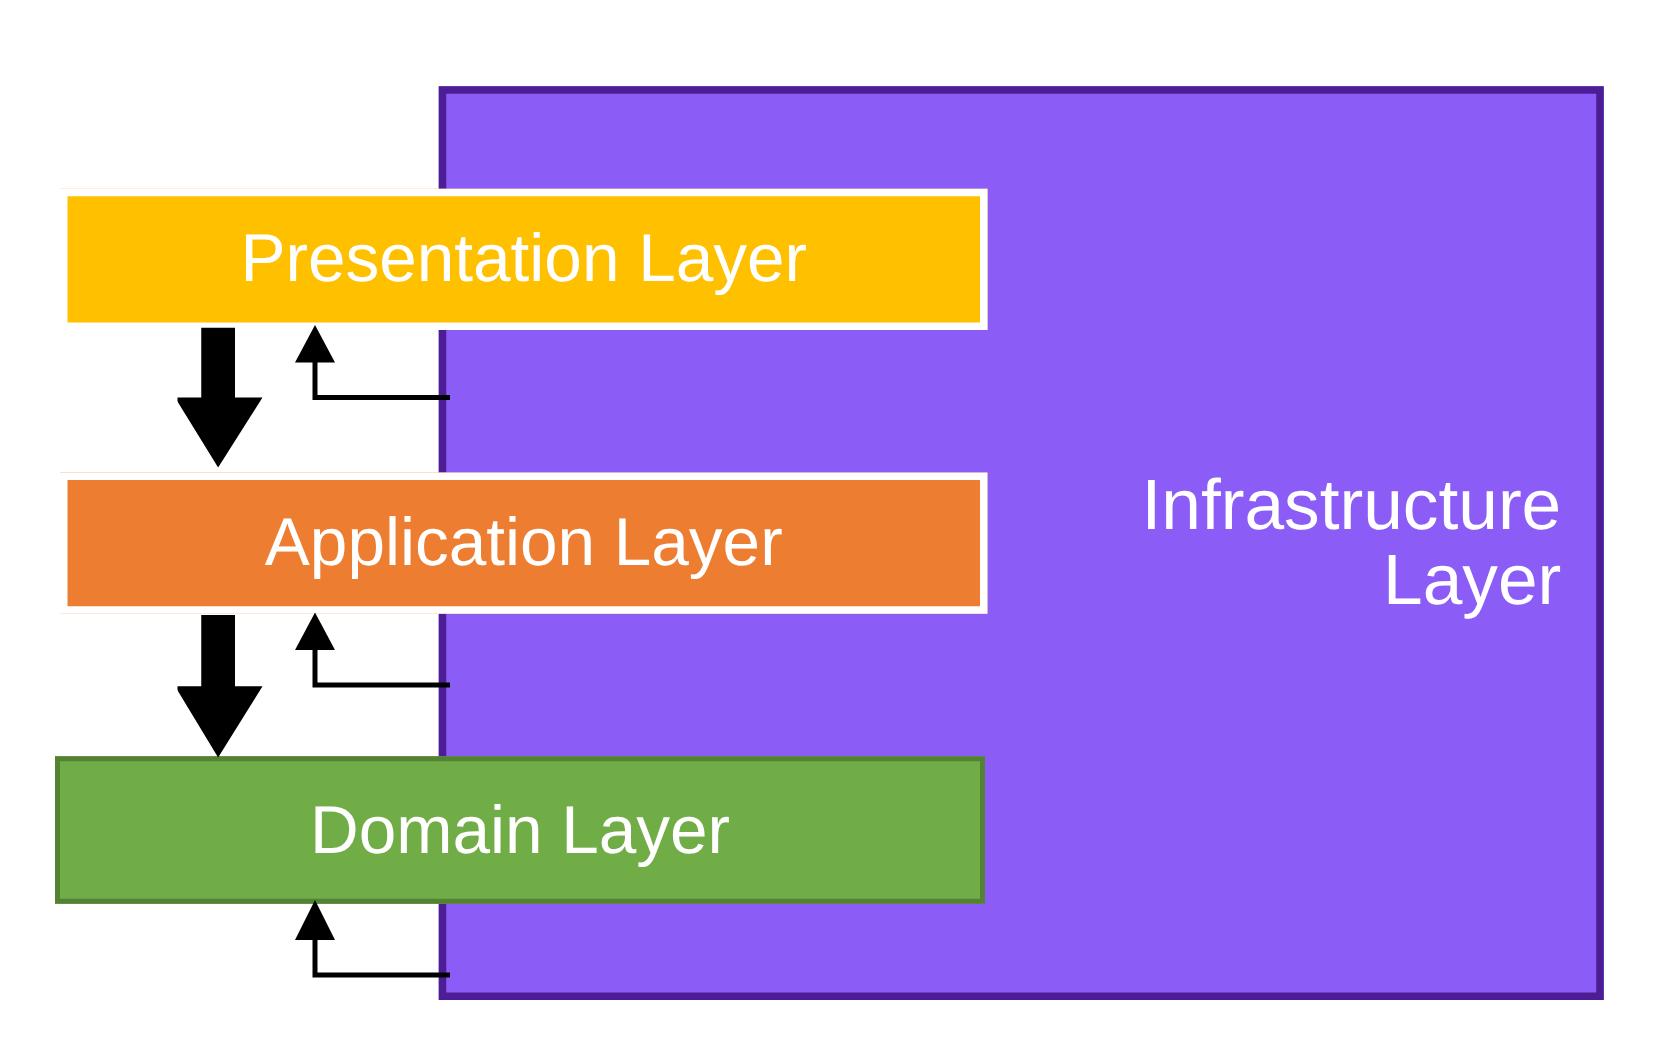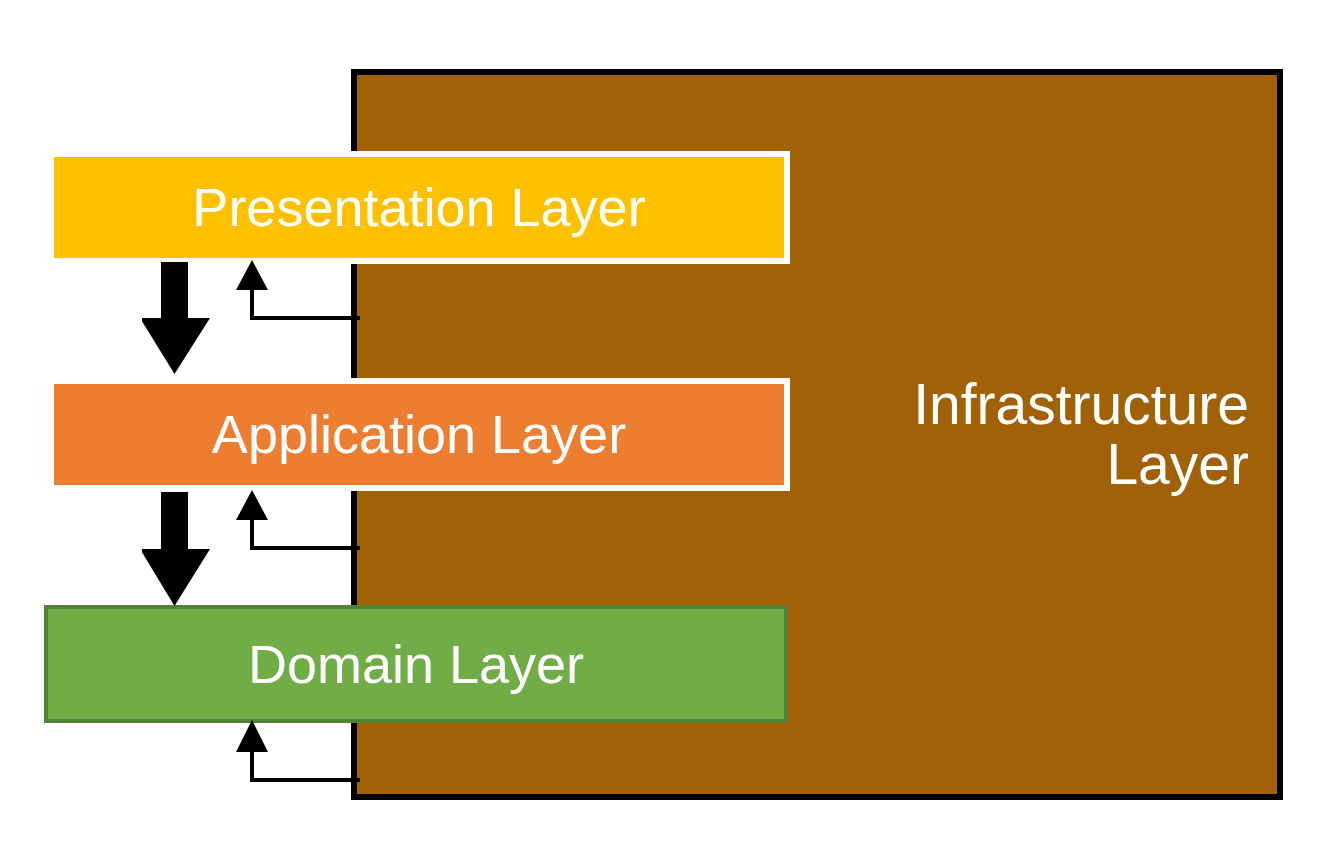--- a/index.html
+++ b/index.html
@@ -29,22 +29,22 @@
     white-space: pre;
     letter-spacing: 0px;
   }
 
   
   #infrastructure-layer {
     left: 351px;
     top: 69px;
     width: 932px;
     height: 731px;
-    background: #a16207;
-    border: 6px solid #000000;
+    background: #8b5cf6;
+    border: 6px solid #4c1d95;
     align-items: center;
     justify-content: flex-end;
     text-align: right;
     font-size: 57px;
     padding-right: 28px;
     white-space: normal;
     z-index: 1;
   }
   #infrastructure-layer .infra-text {
     display: block;

